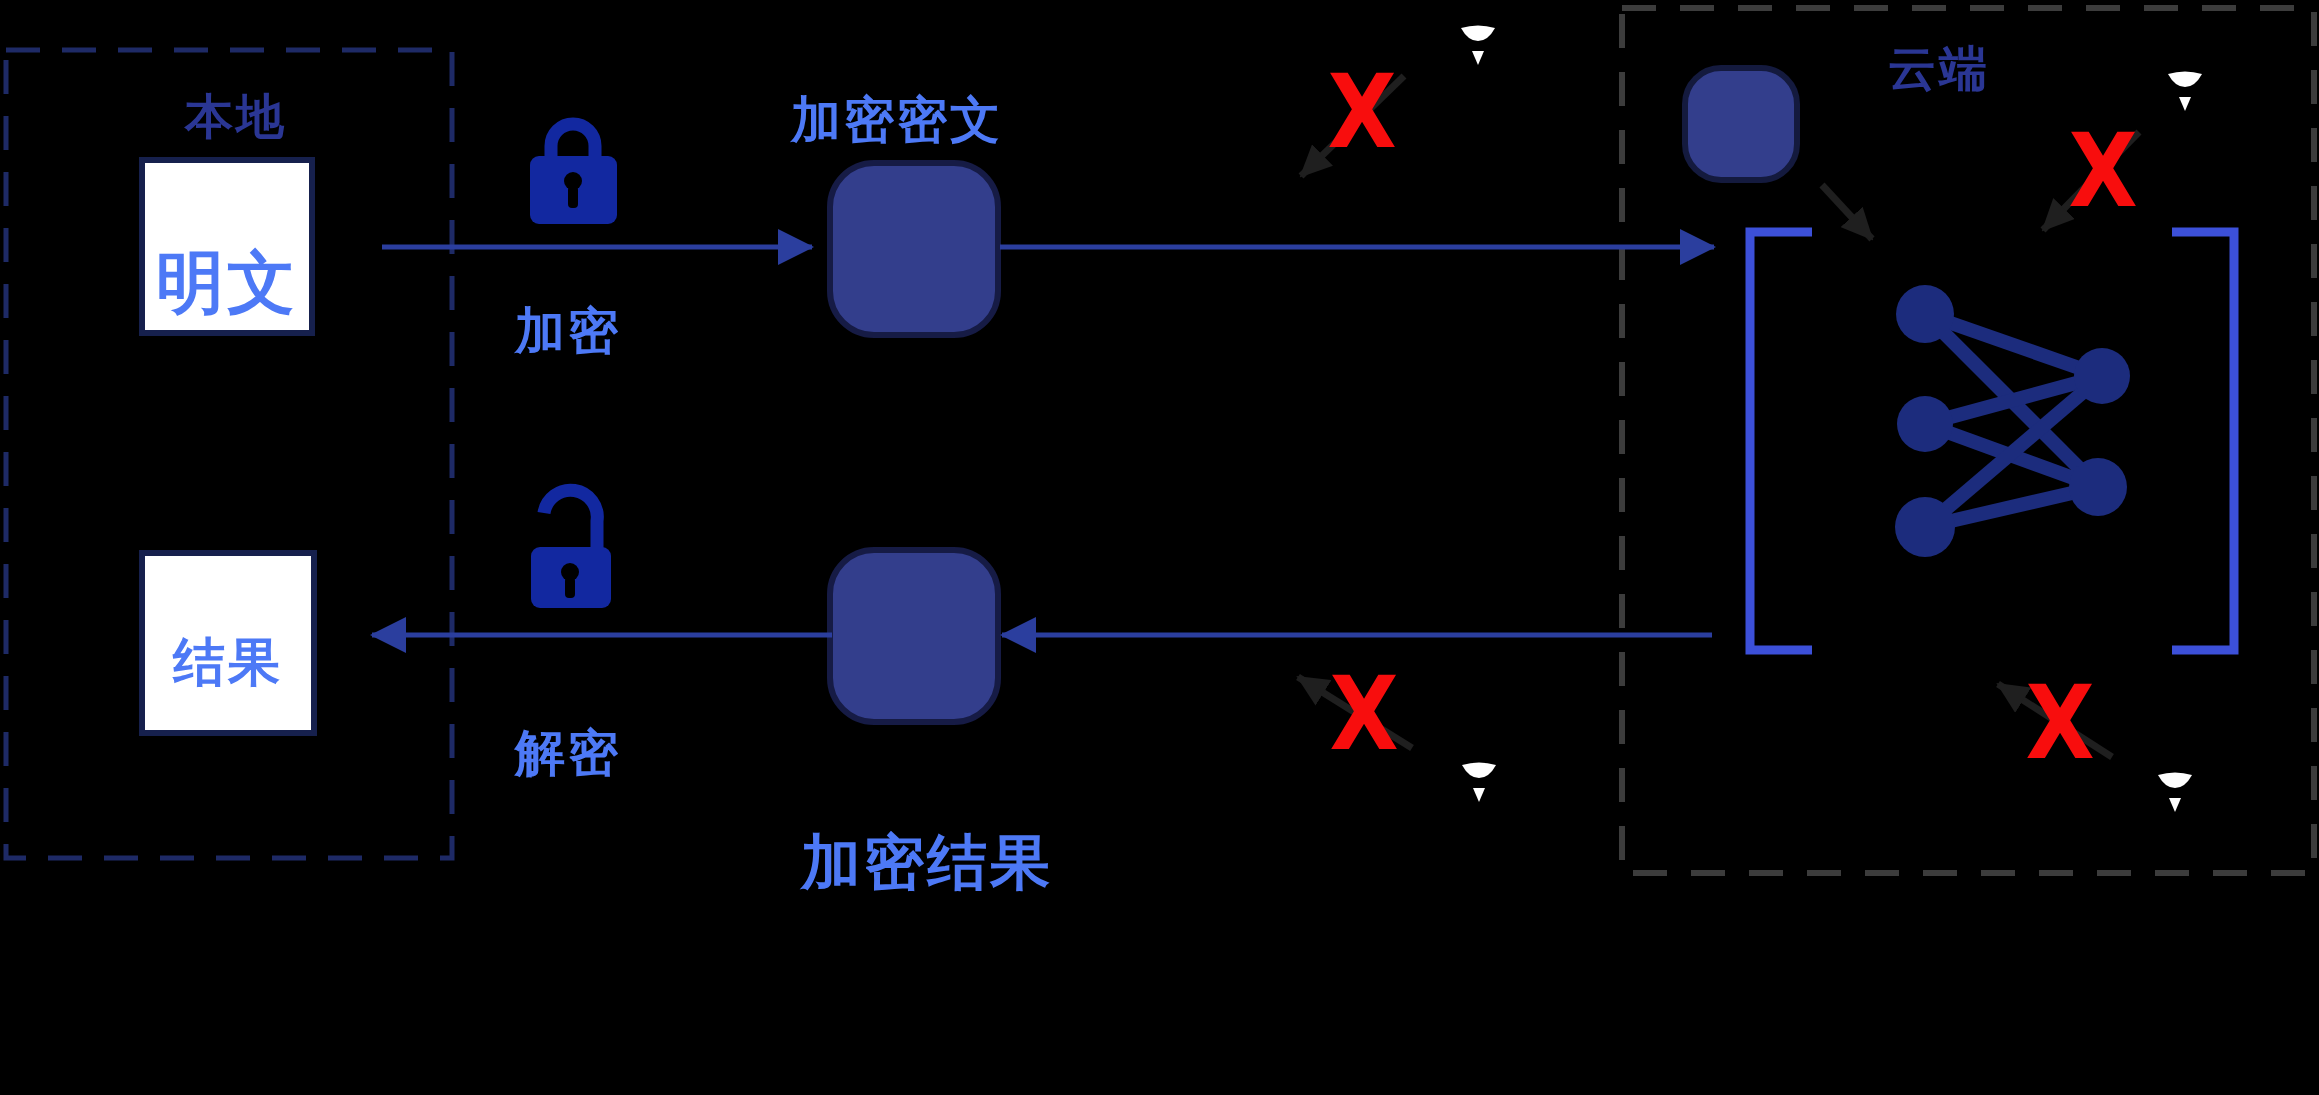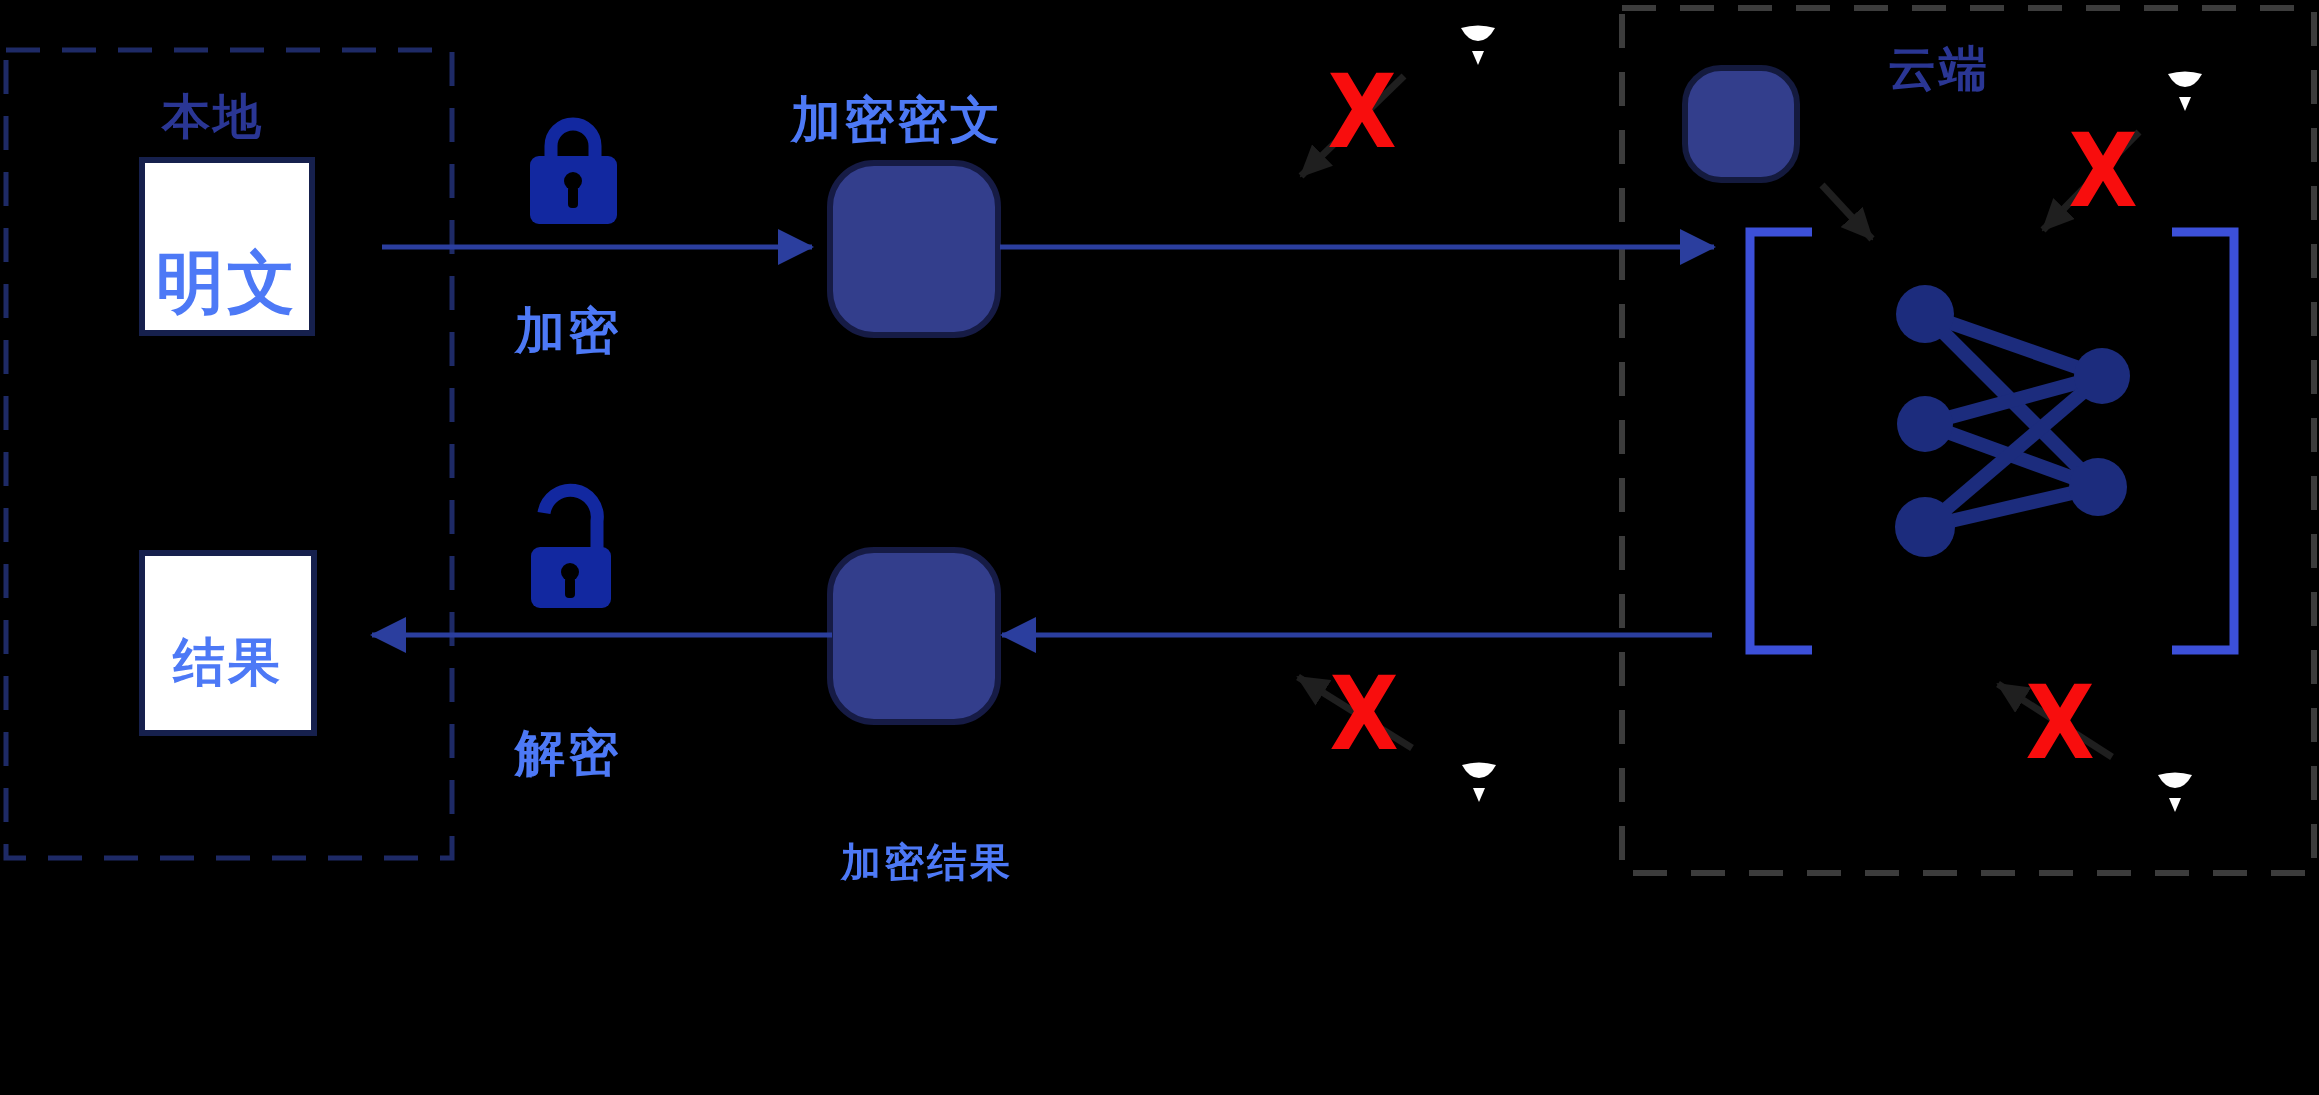--- a/index.html
+++ b/index.html
@@ -124,27 +124,27 @@
       <path d="M -17,0 Q 0,-5 17,0 Q 10,13 0,13 Q -10,13 -17,0 Z" fill="#ffffff"></path>
       <path d="M -6,23 L 6,23 L 0,37 Z" fill="#ffffff"></path>
     </g>
     <g transform="translate(2175,775)">
       <path d="M -24,-14 Q 0,-30 24,-14 L 30,26 L -30,26 Z" fill="#000000"></path>
       <path d="M -17,0 Q 0,-5 17,0 Q 10,13 0,13 Q -10,13 -17,0 Z" fill="#ffffff"></path>
       <path d="M -6,23 L 6,23 L 0,37 Z" fill="#ffffff"></path>
     </g>
   </svg>
 
-  <div class="label navy" style="left:213px;  top:116px; font-size:48px;">本地</div>
+  <div class="label navy" style="left:236px;  top:116px; font-size:48px;">本地</div>
   <div class="label bright" style="left:227px;  top:251px; font-size:68px;">明文</div>
   <div class="label bright" style="left:228px;  top:630px; font-size:52px;">结果</div>
   <div class="label bright" style="left:568px;  top:299px; font-size:50px;">加密</div>
   <div class="label bright" style="left:568px;  top:721px; font-size:50px;">解密</div>
   <div class="label bright" style="left:897px;  top:88px;  font-size:50px;">加密密文</div>
-  <div class="label bright" style="left:927px;  top:830px; font-size:40px;">加密结果</div>
+  <div class="label bright" style="left:927px;  top:830px; font-size:60px;">加密结果</div>
   <div class="label navy" style="left:1939px; top:68px;  font-size:48px;">云端</div>
 
   <div class="xmark" style="left:1362px; top:116px;">X</div>
   <div class="xmark" style="left:2103px; top:175px;">X</div>
   <div class="xmark" style="left:1364px; top:718px;">X</div>
   <div class="xmark" style="left:2060px; top:727px;">X</div>
 
 </div>
 
 </body></html>

